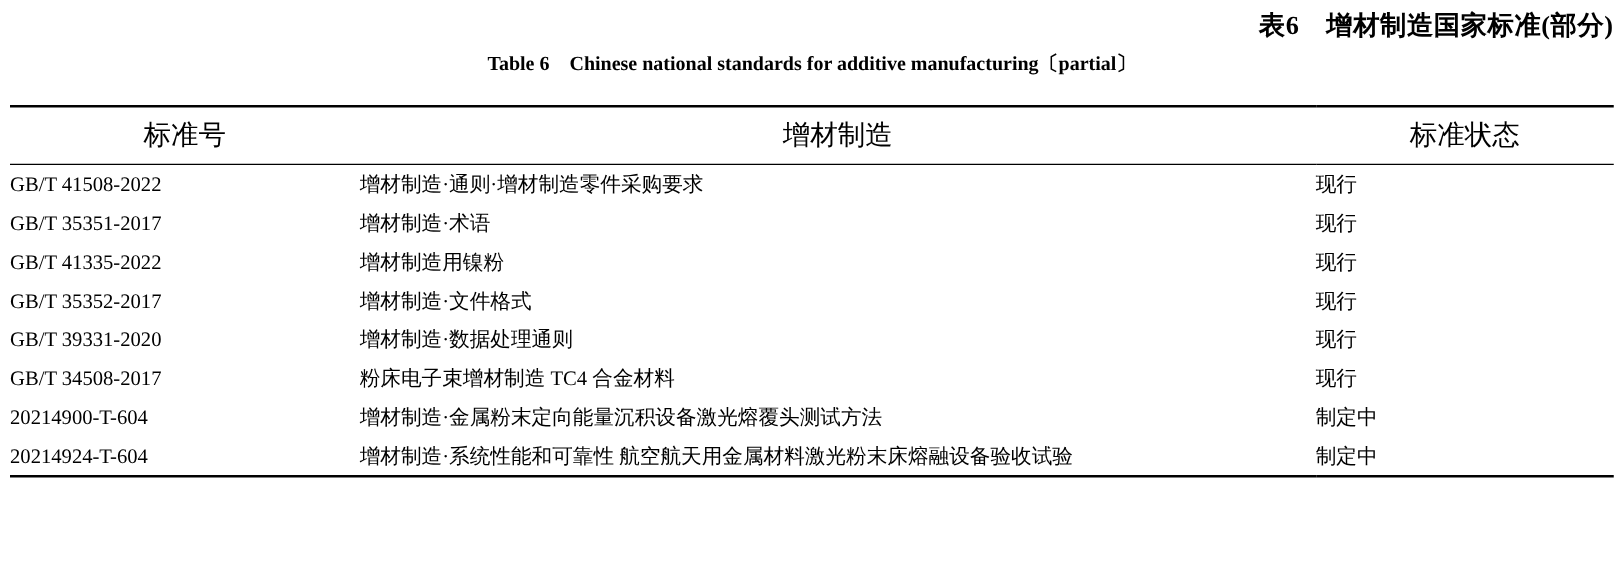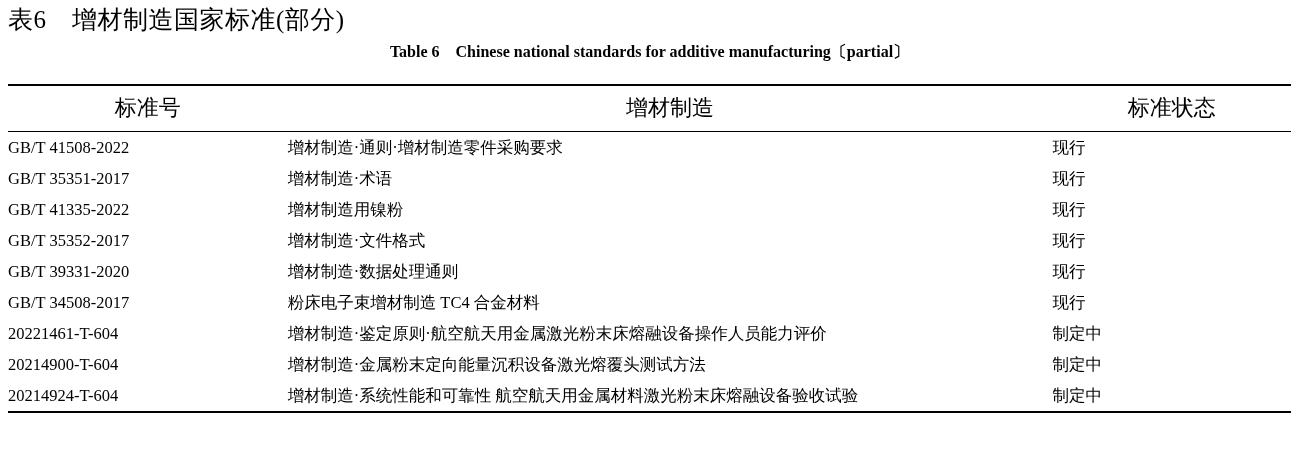--- a/index.html
+++ b/index.html
@@ -15,23 +15,23 @@
     overflow: hidden;
   }
   .page {
     width: 1299px;
     height: 468px;
     box-sizing: border-box;
     padding: 0 8px;
     position: relative;
   }
   .title-cn {
-    text-align: left;
-    font-size: 25px;
-    font-weight: normal;
+    text-align: right;
+    font-size: 21px;
+    font-weight: bold;
     letter-spacing: 0.5px;
     padding-top: 6px;
     line-height: 28px;
   }
   .title-en {
     text-align: center;
     font-size: 16px;
     font-weight: bold;
     line-height: 24px;
     padding-top: 6px;
@@ -109,25 +109,20 @@
         <td class="col-code">GB/T 39331-2020</td>
         <td class="col-name">增材制造·数据处理通则</td>
         <td class="col-state">现行</td>
       </tr>
       <tr>
         <td class="col-code">GB/T 34508-2017</td>
         <td class="col-name">粉床电子束增材制造 TC4 合金材料</td>
         <td class="col-state">现行</td>
       </tr>
       <tr>
-        <td class="col-code">20221461-T-604</td>
-        <td class="col-name">增材制造·鉴定原则·航空航天用金属激光粉末床熔融设备操作人员能力评价</td>
-        <td class="col-state">制定中</td>
-      </tr>
-      <tr>
         <td class="col-code">20214900-T-604</td>
         <td class="col-name">增材制造·金属粉末定向能量沉积设备激光熔覆头测试方法</td>
         <td class="col-state">制定中</td>
       </tr>
       <tr class="rule-bottom">
         <td class="col-code">20214924-T-604</td>
         <td class="col-name">增材制造·系统性能和可靠性 航空航天用金属材料激光粉末床熔融设备验收试验</td>
         <td class="col-state">制定中</td>
       </tr>
     </tbody>

